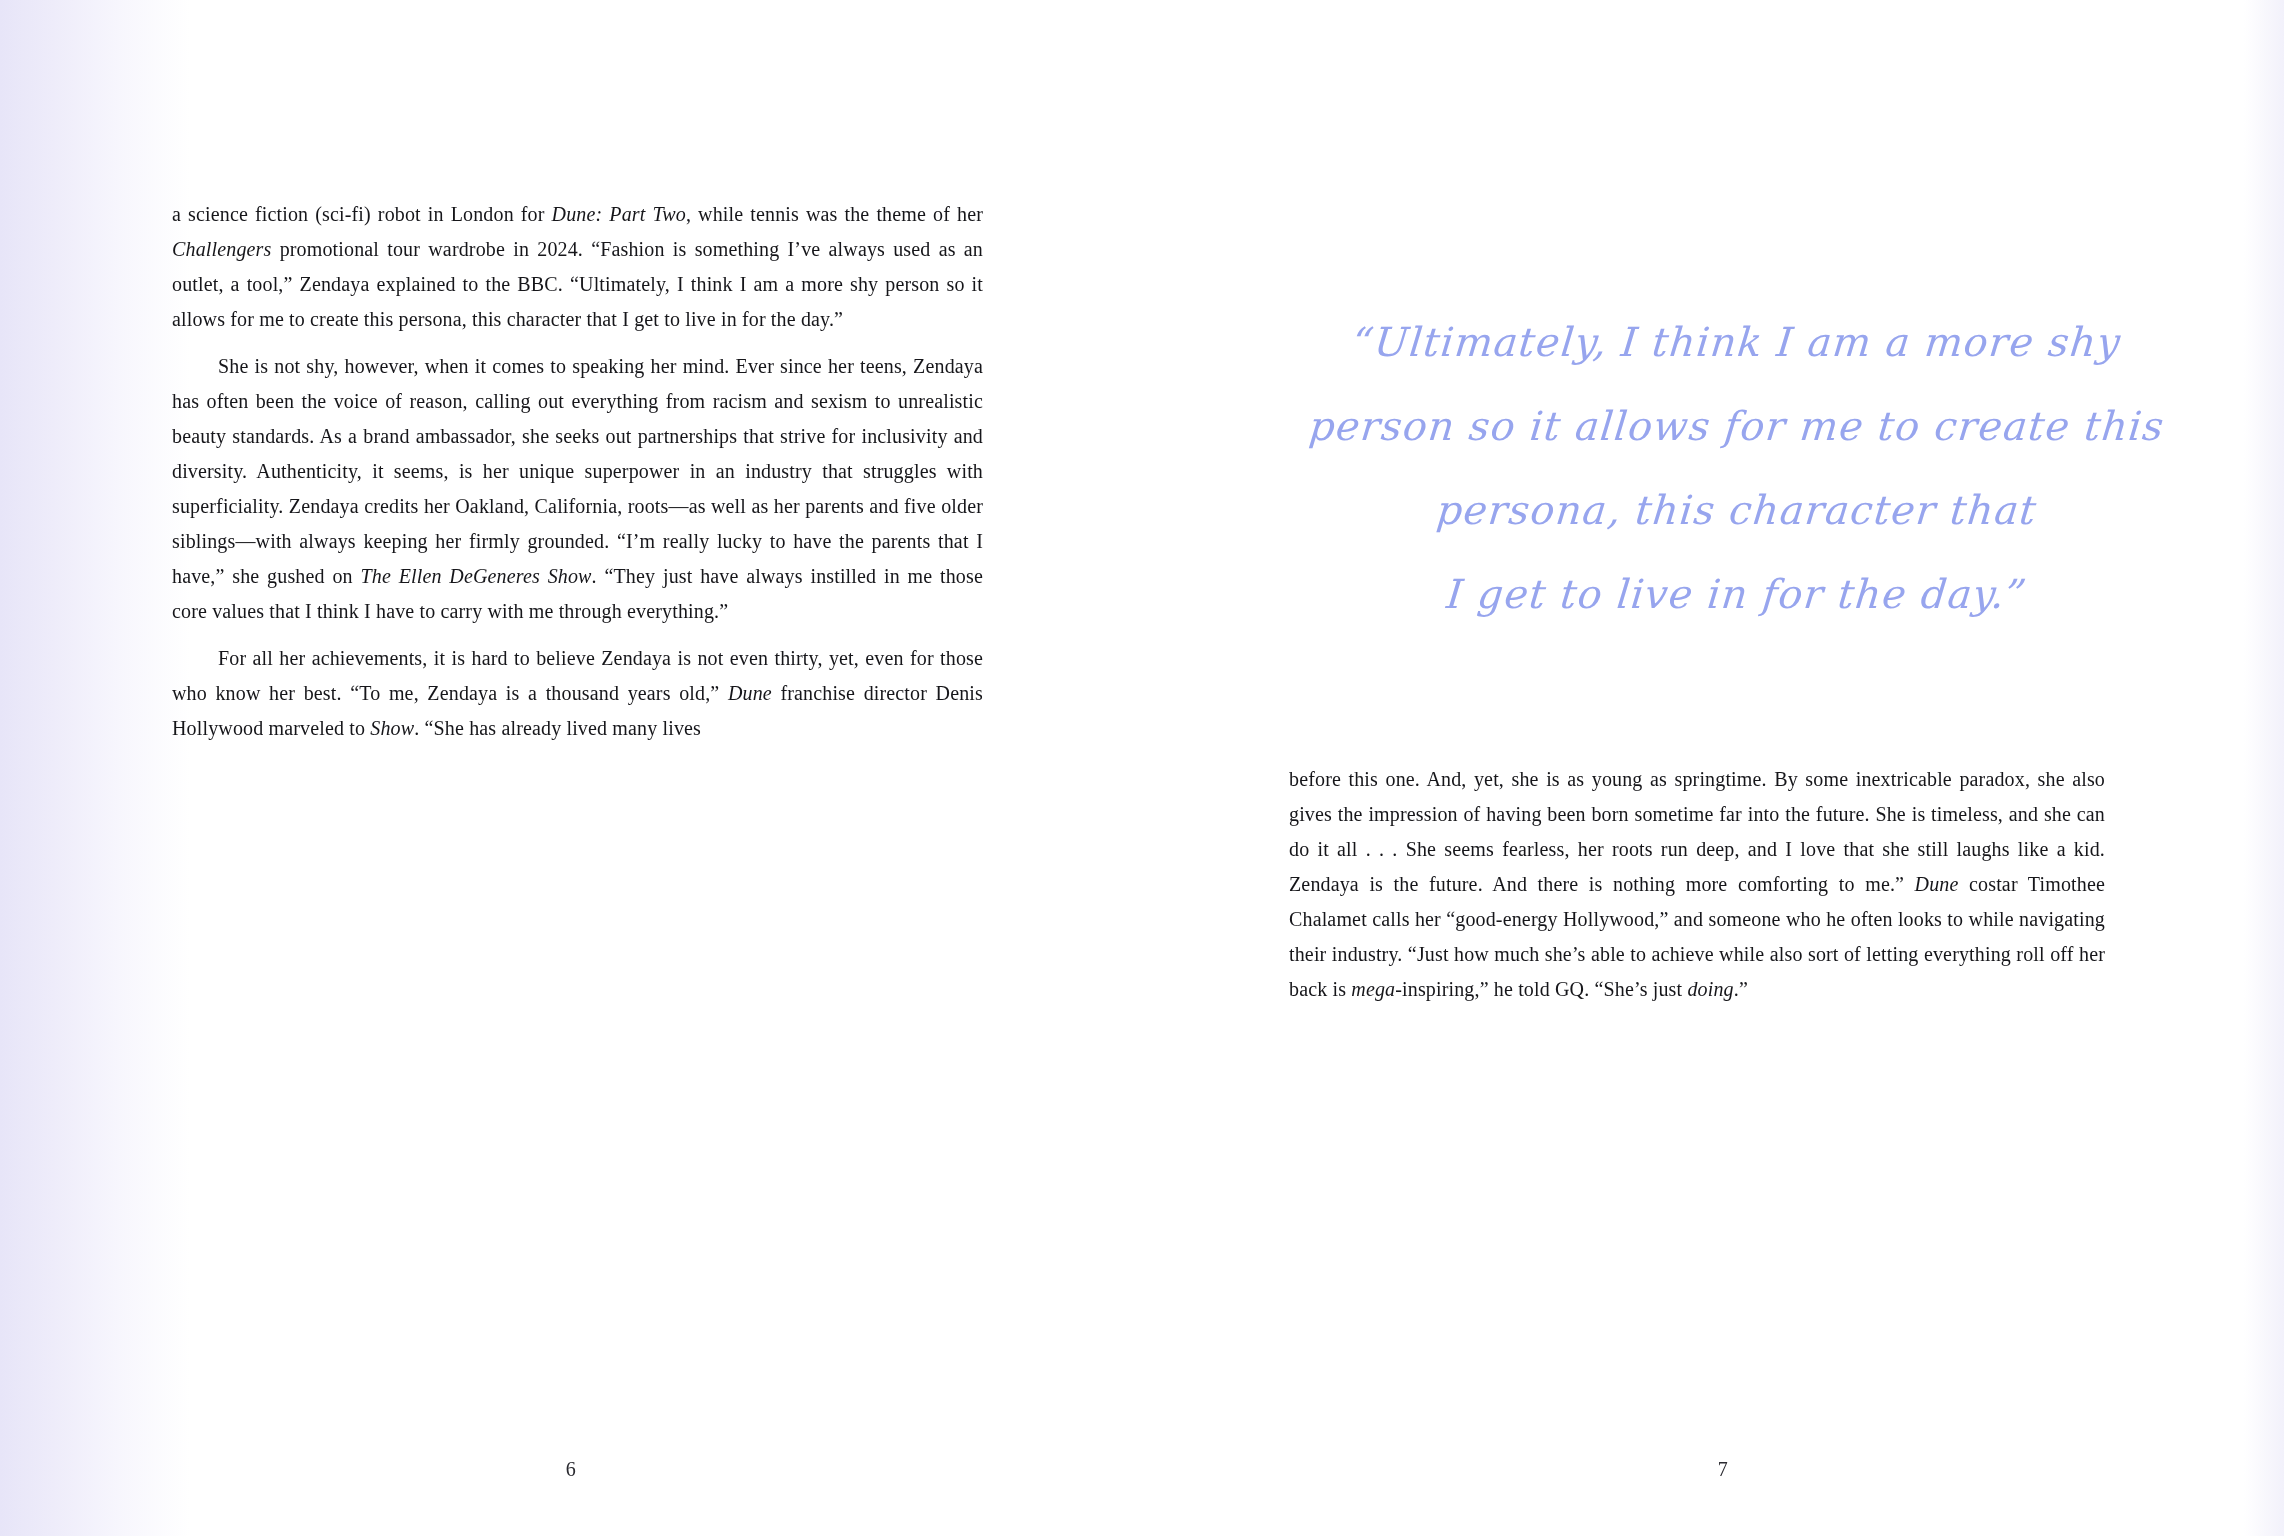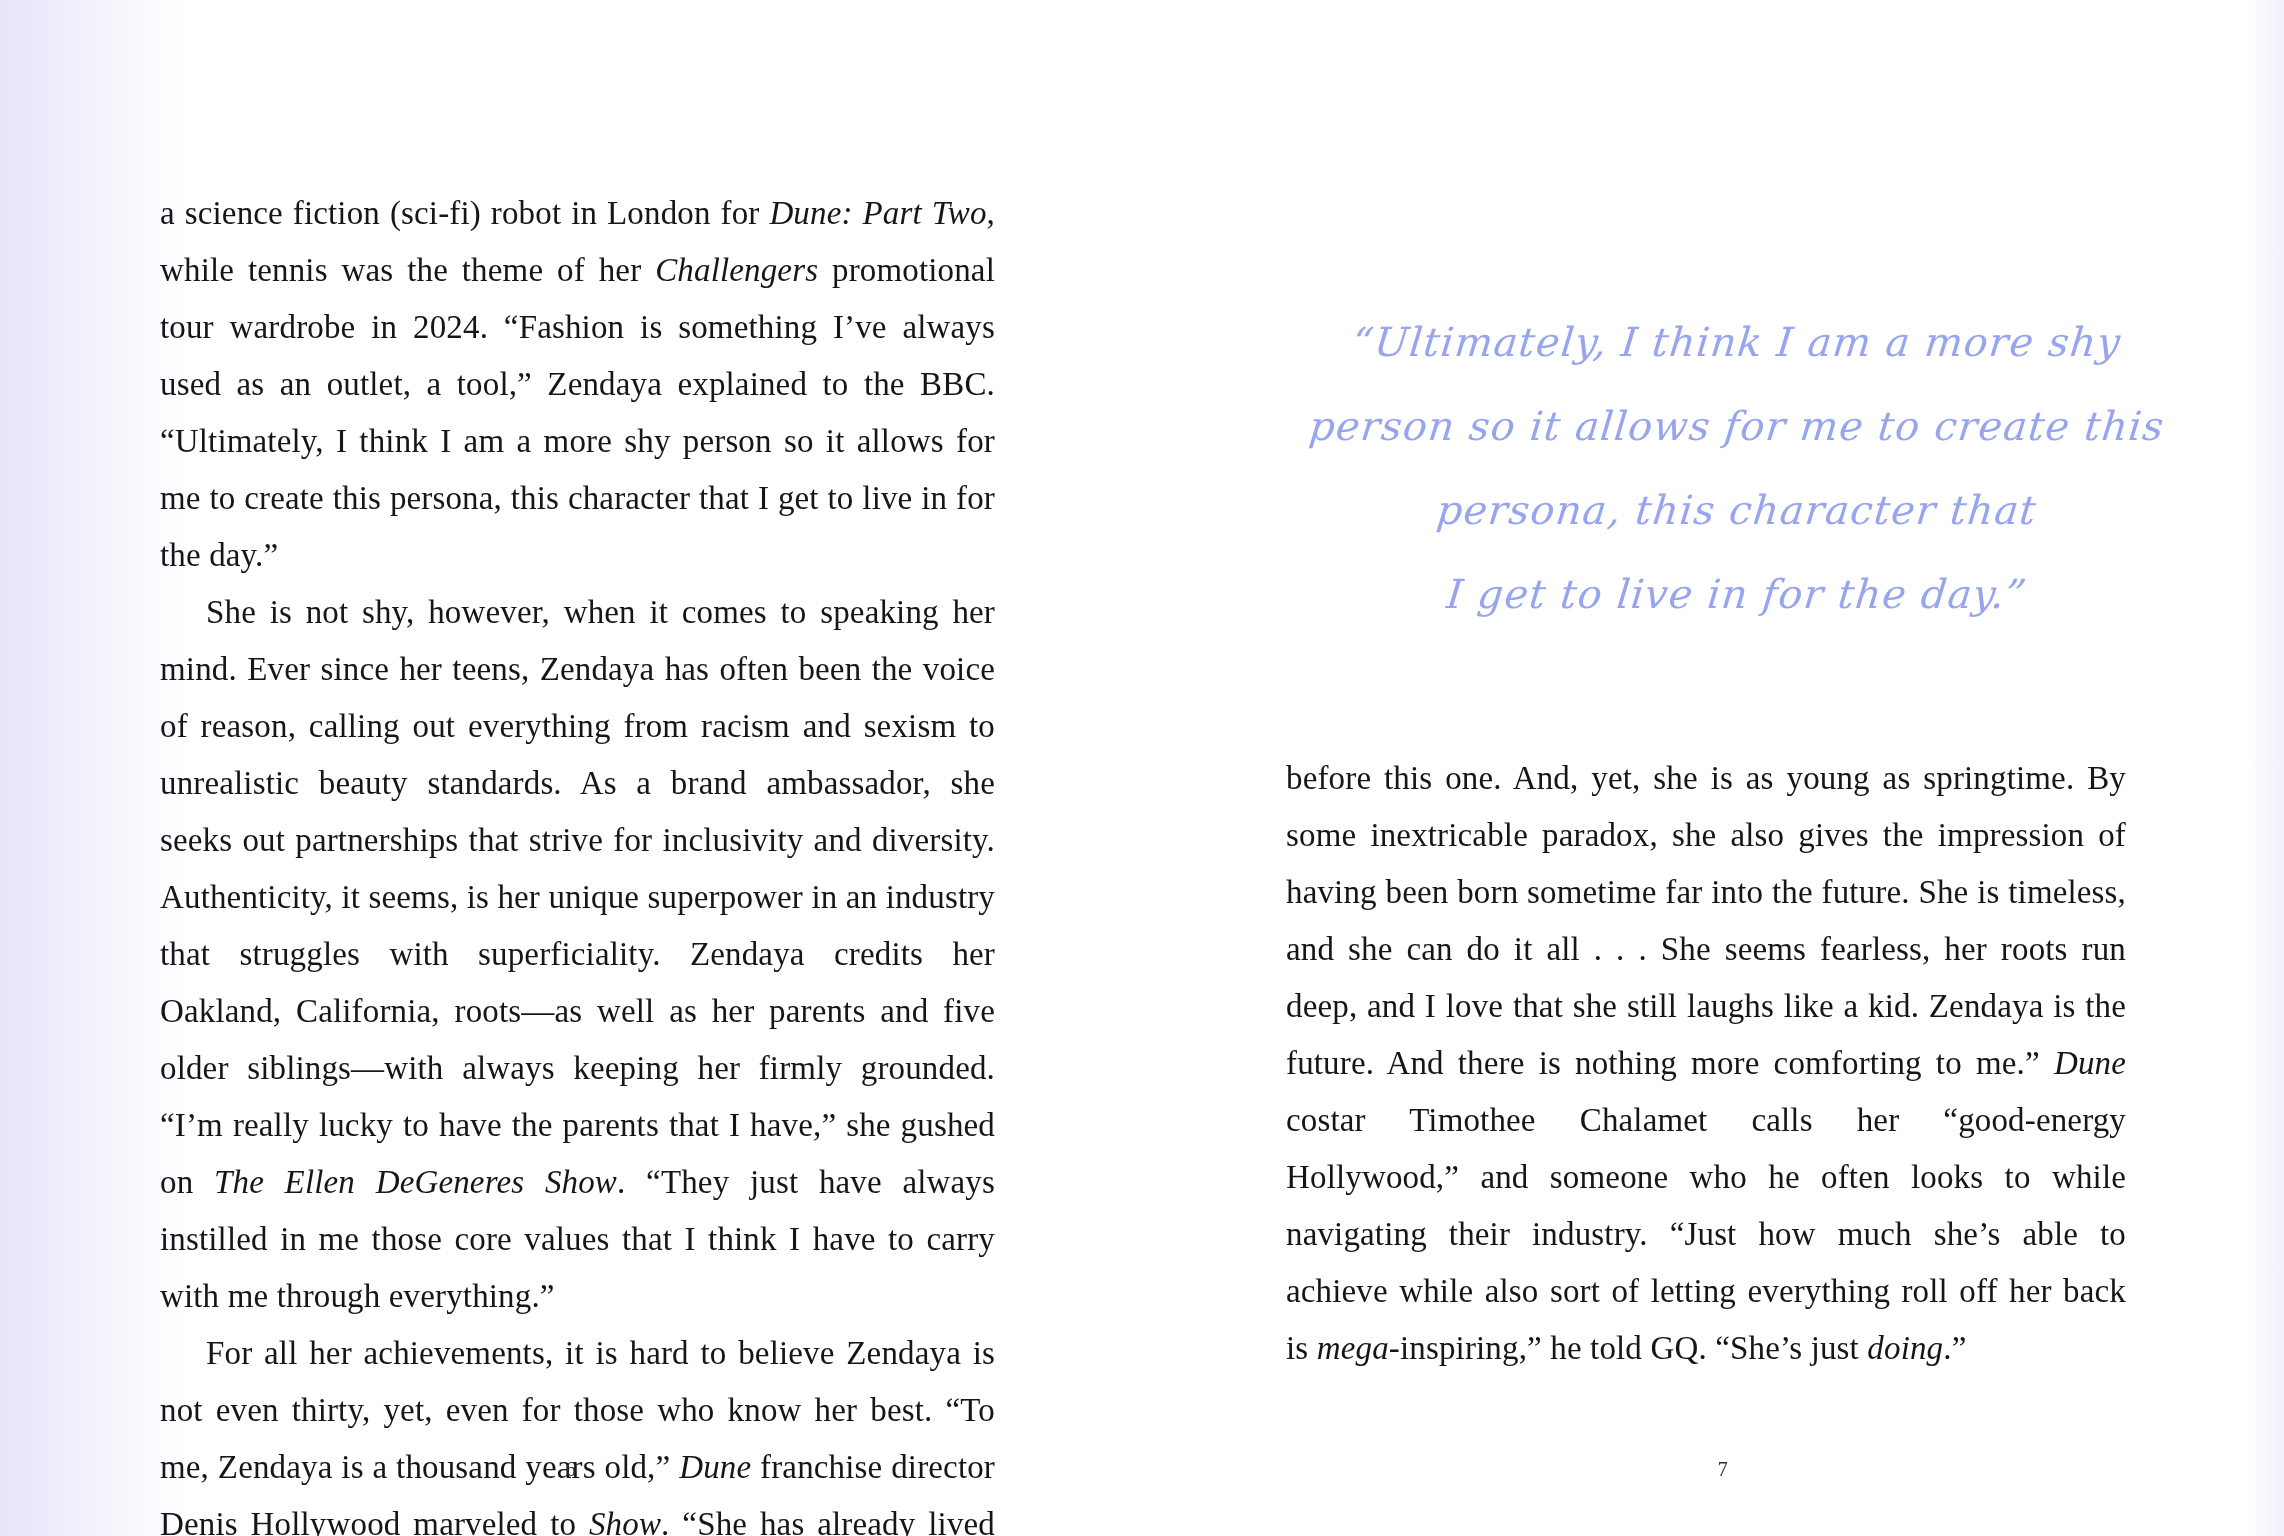--- a/index.html
+++ b/index.html
@@ -59,29 +59,29 @@
   .page-right .quote-block {
     position: absolute;
     left: 160px;
     top: 300px;
     width: 870px;
     text-align: center;
   }
 
   .page-right .column {
     position: absolute;
-    left: 144px;
+    left: 135px;
     top: 750px;
     width: 840px;
   }
 
   p {
-    margin: 0;
-    font-size: 33px;
-    line-height: 57px;
+    margin: 12px;
+    font-size: 20px;
+    line-height: 35px;
     color: #16161a;
     text-align: justify;
     text-justify: inter-word;
     letter-spacing: 0.15px;
   }
 
   p.indent {
     text-indent: 46px;
   }
 

